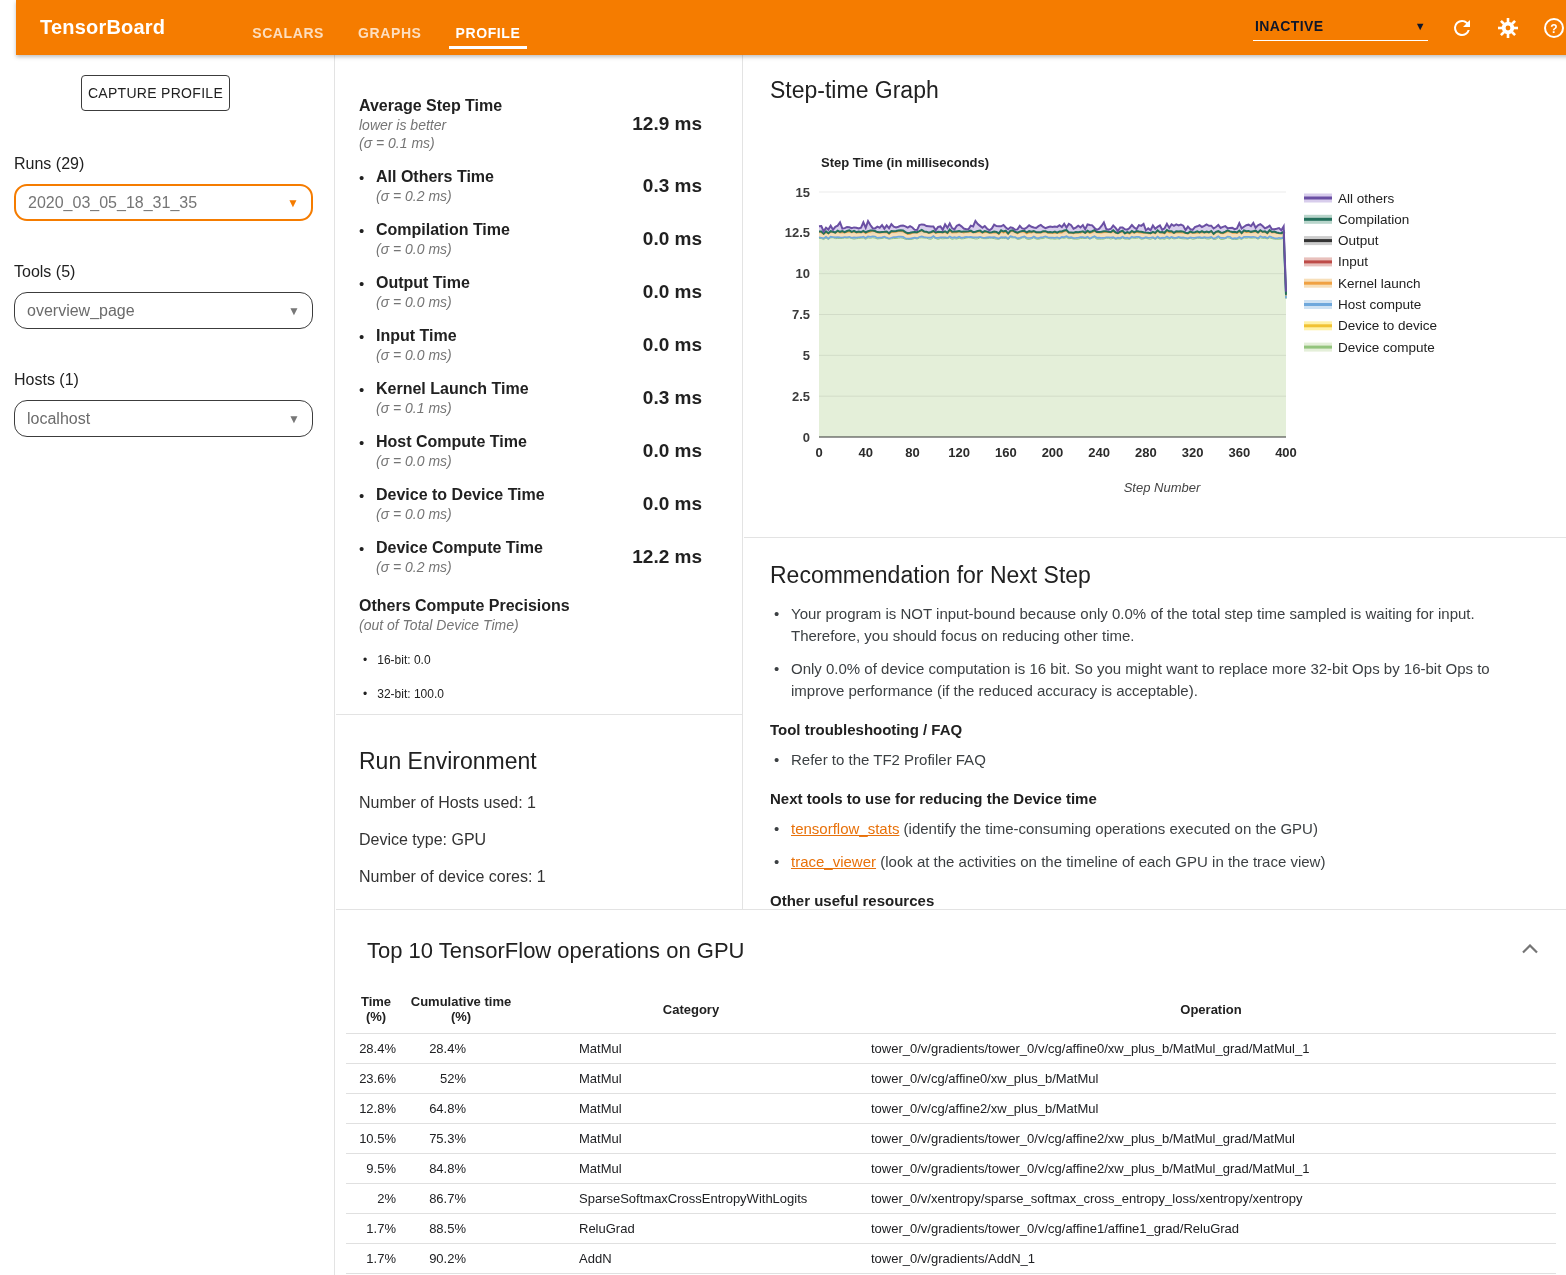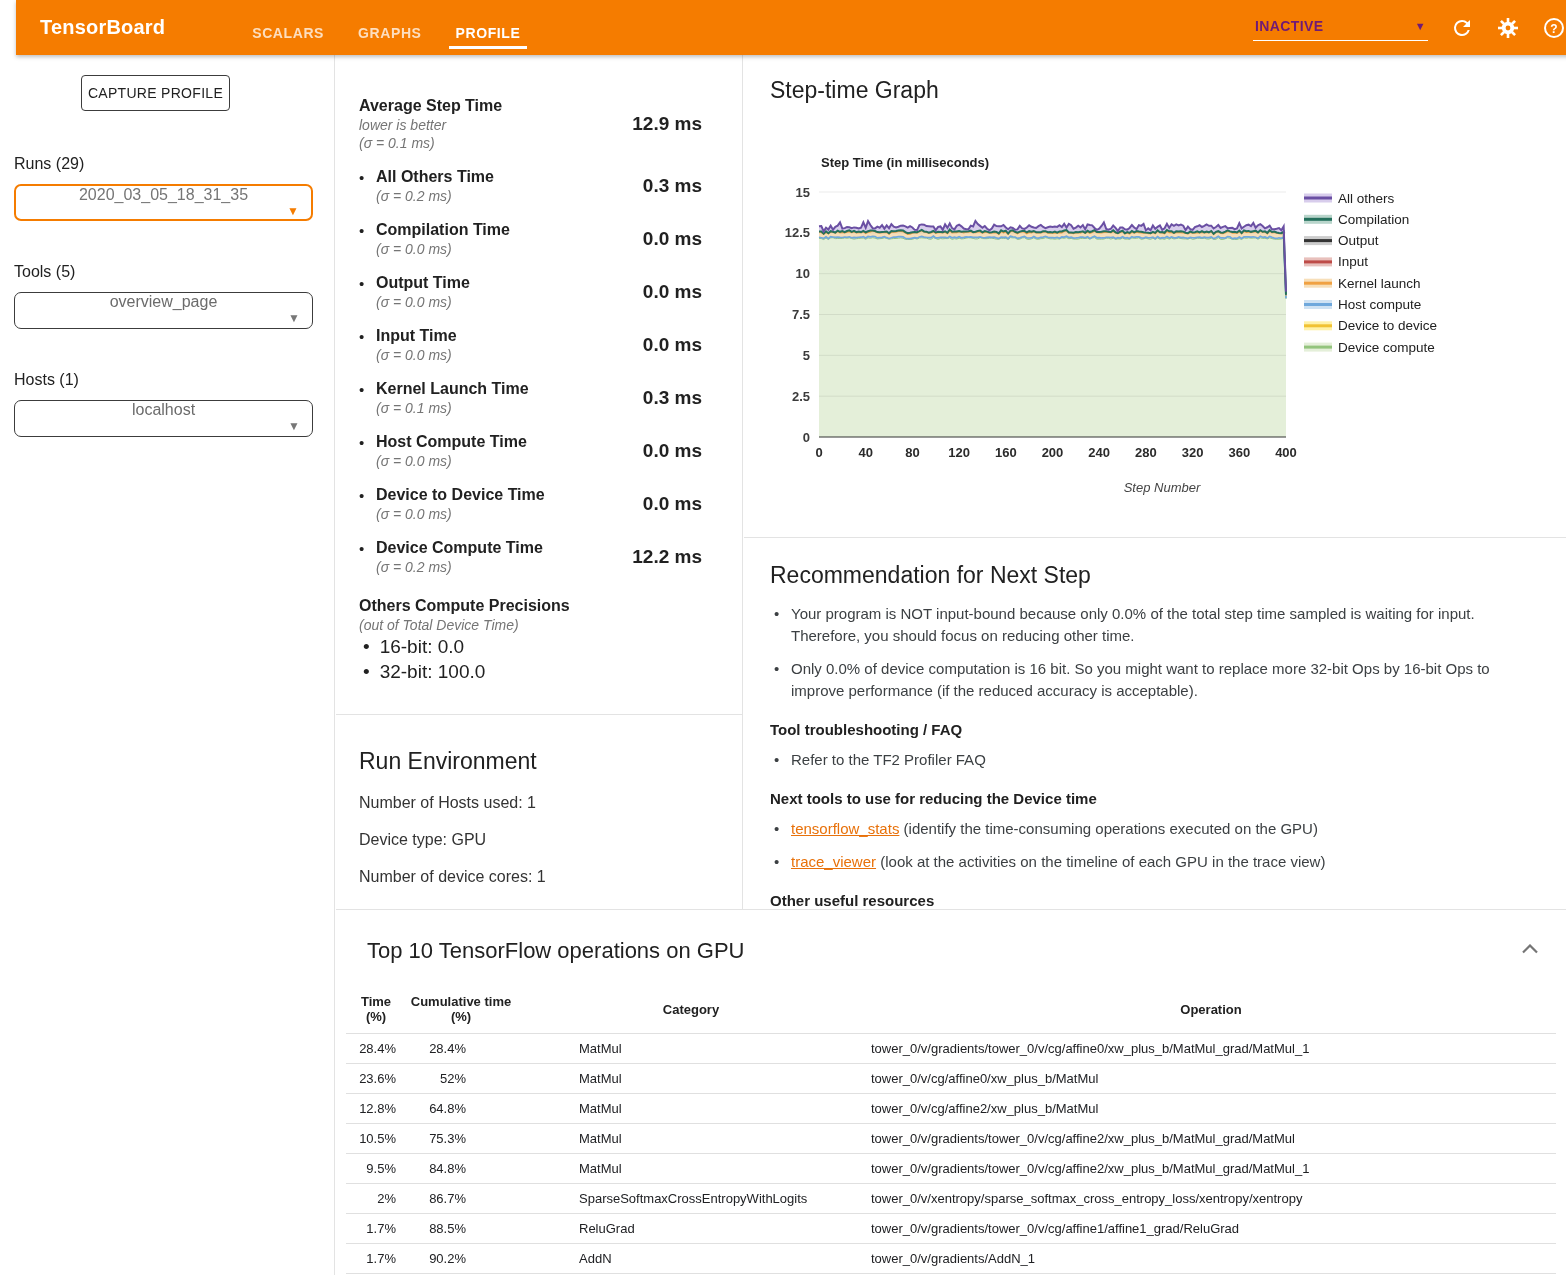--- a/index.html
+++ b/index.html
@@ -10,56 +10,56 @@
   
   header { position:absolute; left:16px; top:0; width:1566px; height:55px; background:#f57c00;
            display:flex; align-items:center; box-shadow:0 2px 4px rgba(0,0,0,.25); z-index:10; }
   .logo { color:#fff; font-size:20px; font-weight:700; margin-left:24px; letter-spacing:.2px; }
   nav.tabs { display:flex; height:43px; margin-left:70px; }
   .tab { color:rgba(255,255,255,.75); font-size:14px; font-weight:700; letter-spacing:.6px;
          padding:0 17px; line-height:55px; cursor:pointer; position:relative; }
   .tab.active { color:#fff; }
   .tab.active::after { content:""; position:absolute; left:10px; right:10px; bottom:0; height:3px; background:#fff; }
   .header-right { margin-left:auto; display:flex; align-items:center; margin-right:16px; }
-  .status-select { width:175px; color:#701a75; font-size:14px; font-weight:700; letter-spacing:.4px;
+  .status-select { width:175px; color:#0f172a; font-size:14px; font-weight:700; letter-spacing:.4px;
                    border-bottom:1px solid #fff; padding:4px 2px 6px 2px; display:flex; align-items:center; cursor:pointer;gap:16px; }
   .status-select .caret { margin-left:auto; font-size:11px; }
   .hicon { width:24px; height:24px; margin-left:22px; cursor:pointer; display:inline-flex; }
 
   
   aside { position:absolute; left:0; top:55px; width:335px; height:1220px; background:#fff;
           border-right:1px solid #e3e3e3; }
   .capture-btn { position:absolute; left:81px; top:20px; width:149px; height:36px; background:#fff;
                  border:1px solid #3c3c3c; border-radius:4px; font-size:14px; font-weight:400;
                  letter-spacing:.3px; color:#212121; cursor:pointer;
                  font-family:"Liberation Sans","DejaVu Sans",sans-serif; }
   .side-label { position:absolute; left:14px; font-size:16px; color:#212121; }
   .side-select { position:absolute; left:14px; width:299px; height:37px; border:1px solid #3c3c3c;
-                 border-radius:7px; display:flex; align-items:center; padding:0 12px; font-size:16px;
-                 color:#6b6b6b; cursor:pointer; background:#fff;flex-direction:column; }
+                 border-radius:13px; display:flex; align-items:center; padding:0 12px; font-size:16px;
+                 color:#6b6b6b; cursor:pointer; background:#fff; }
   .side-select.highlight { border:2px solid #f57c00; color:#757575; }
   .side-select .caret { margin-left:auto; font-size:12px; color:#777; }
   .side-select.highlight .caret { color:#f57c00; }
 
   
   .col-left  { position:absolute; left:336px; top:55px; width:407px; height:854px; background:#fff; border-right:1px solid #e3e3e3; }
   .col-right { position:absolute; left:744px; top:55px; width:822px; height:854px; background:#fff; }
   .panel-title { font-size:23px; font-weight:400; color:#212121; }
 
   
   .perf { position:absolute; left:0; top:0; width:100%; height:660px; border-bottom:1px solid #e3e3e3; padding:24px 40px 0 23px; }
   .avg-row { display:flex; margin-top:18px; }
   .metric-label { font-size:16px; font-weight:700; color:#212121; }
   .metric-note  { font-size:14px; font-style:italic; color:#757575; margin-top:2px; }
   .metric-value { margin-left:auto; font-size:19px; font-weight:700; color:#212121; align-self:center; white-space:nowrap; }
   .item-row { display:flex; margin-top:17px; }
   .bullet { width:17px; font-size:15px; color:#212121; padding-top:1px; }
   .prec { margin-top:22px; }
   .prec ul { list-style:none; margin-top:3px; }
-  .prec li { font-size:19px; color:#212121; margin-top:3px; }
+  .prec li { font-size:12px; color:#212121; margin-top:20px; }
   .prec li::before { content:"•"; margin-right:10px; margin-left:4px; }
 
   
   .runenv { position:absolute; left:0; top:661px; padding:32px 0 0 23px; }
   .runenv p { font-size:16px; color:#333; margin-top:19px; }
 
   
   .graph-panel { position:absolute; left:0; top:0; width:100%; height:483px; border-bottom:1px solid #e3e3e3; }
   .graph-panel .panel-title { position:absolute; left:26px; top:22px; }
   .chart-title { position:absolute; left:77px; top:100px; font-size:13px; font-weight:700; color:#212121; }

